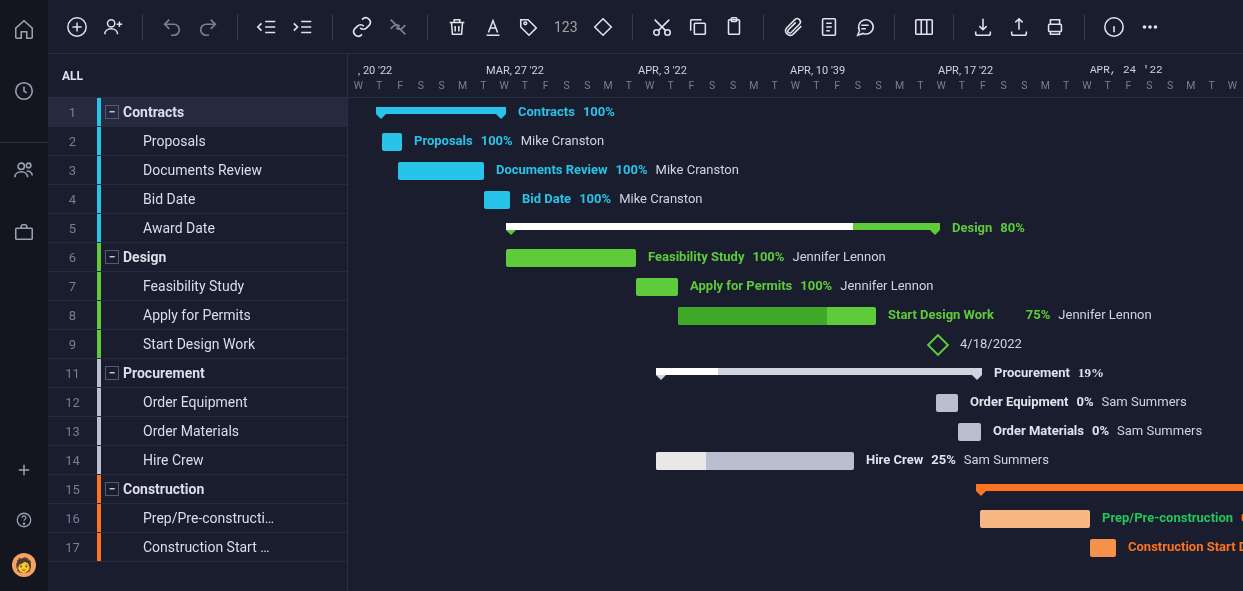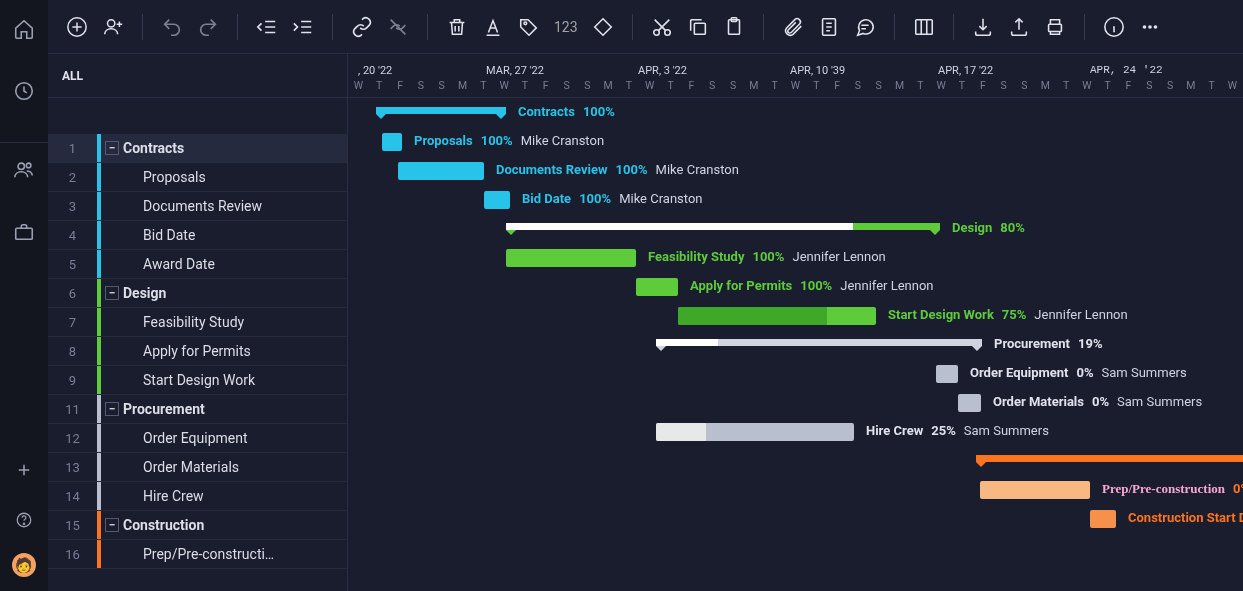--- a/index.html
+++ b/index.html
@@ -70,21 +70,20 @@
   display: flex;
   overflow: hidden;
   position: relative;
 }
 .grid {
   width: 300px;
   background: #1a1d2e;
   border-right: 1px solid #2a2e42;
   display: flex;
   flex-direction: column;
-  gap: 36px;
 }
 .grid-header {
   height: 44px;
   display: flex;
   align-items: center;
   border-bottom: 1px solid #2a2e42;
   font-size: 12px;
   font-weight: 700;
   color: #e0e2ec;
 }
@@ -502,20 +501,27 @@
               <span>Construction</span>
             </div>
           </div>
           <div class="grid-row child">
             <div class="num">16</div>
             <div class="stripe" style="background: rgb(252, 115, 32);"></div>
             <div class="cell">
               <span>Prep/Pre-constructi…</span>
             </div>
           </div>
+          <div class="grid-row child">
+            <div class="num">17</div>
+            <div class="stripe" style="background: rgb(252, 115, 32);"></div>
+            <div class="cell">
+              <span>Construction Start …</span>
+            </div>
+          </div>
         </div>
     </div>
 
     <div class="gantt">
       <div class="timeline-header">
         <div class="weekrow" id="weekrow">
             <span class="week-label" style="left: 10px;">, 20 '22</span>
             <span class="week-label" style="left: 138px;">MAR, 27 '22</span>
             <span class="week-label" style="left: 290px;">APR, 3 '22</span>
             <span class="week-label" style="left: 442px;">APR, 10 '39</span>
@@ -624,31 +630,37 @@
               <span class="pct" style="color: rgb(94, 203, 59);">100%</span>
               <span class="assignee">Jennifer Lennon</span>
             </div>
           </div>
           <div class="g-row">
             <div class="bar clr-green" style="left: 330px; width: 198px;">
               <div class="bar-progress" style="width: 75%; background: rgb(63, 168, 40);"></div>
             </div>
             <div class="bar-label" style="left: 540px;">
               <span class="name" style="color: rgb(94, 203, 59);">Start Design Work</span>
-              <span class="pct" style="color: rgb(94, 203, 59);">75%</span>
+              <span class="pct" style="color: rgb(94, 203, 59); margin-left: 24px;">75%</span>
               <span class="assignee">Jennifer Lennon</span>
+            </div>
+          </div>
+          <div class="g-row">
+            <div class="milestone" style="left: 582px; border: 2px solid rgb(94, 203, 59); background: rgb(26, 29, 46);"></div>
+            <div class="bar-label" style="left: 612px;">
+              <span style="color: rgb(207, 211, 227);">4/18/2022</span>
             </div>
           </div>
           <div class="g-row">
             <div class="summary-bar clr-gray-sum" style="left: 308px; width: 326px;">
               <div style="position: absolute; left: 0px; top: 0px; height: 100%; width: 19%; background: rgb(255, 255, 255);"></div>
             </div>
             <div class="bar-label" style="left: 646px;">
               <span class="name" style="color: rgb(224, 226, 236);">Procurement</span>
-              <span class="pct" style="color: rgb(224, 226, 236);">19%</span>
+              <span class="pct" style="color: rgb(224, 226, 236); font-family: Liberation Serif, serif;">19%</span>
             </div>
           </div>
           <div class="g-row">
             <div class="bar clr-gray" style="left: 588px; width: 22px;"></div>
             <div class="bar-label" style="left: 622px;">
               <span class="name" style="color: rgb(224, 226, 236);">Order Equipment</span>
               <span class="pct" style="color: rgb(224, 226, 236);">0%</span>
               <span class="assignee">Sam Summers</span>
             </div>
           </div>
@@ -669,21 +681,21 @@
               <span class="pct" style="color: rgb(224, 226, 236);">25%</span>
               <span class="assignee">Sam Summers</span>
             </div>
           </div>
           <div class="g-row">
             <div class="summary-bar clr-orange-sum" style="left: 628px; width: 330px;"></div>
           </div>
           <div class="g-row">
             <div class="bar clr-light-orange" style="left: 632px; width: 110px;"></div>
             <div class="bar-label" style="left: 754px;">
-              <span class="name" style="color: #f9a8d4; font-family: Liberation Serif, serif;">Prep/Pre-construction</span>
+              <span class="name" style="color: #22c55e;">Prep/Pre-construction</span>
               <span class="pct" style="color: rgb(252, 115, 32);">0%</span>
             </div>
           </div>
           <div class="g-row">
             <div class="bar clr-orange" style="left: 742px; width: 26px;"></div>
             <div class="bar-label" style="left: 780px;">
               <span class="name" style="color: rgb(252, 115, 32);">Construction Start Date</span>
             </div>
           </div>
         </div>

